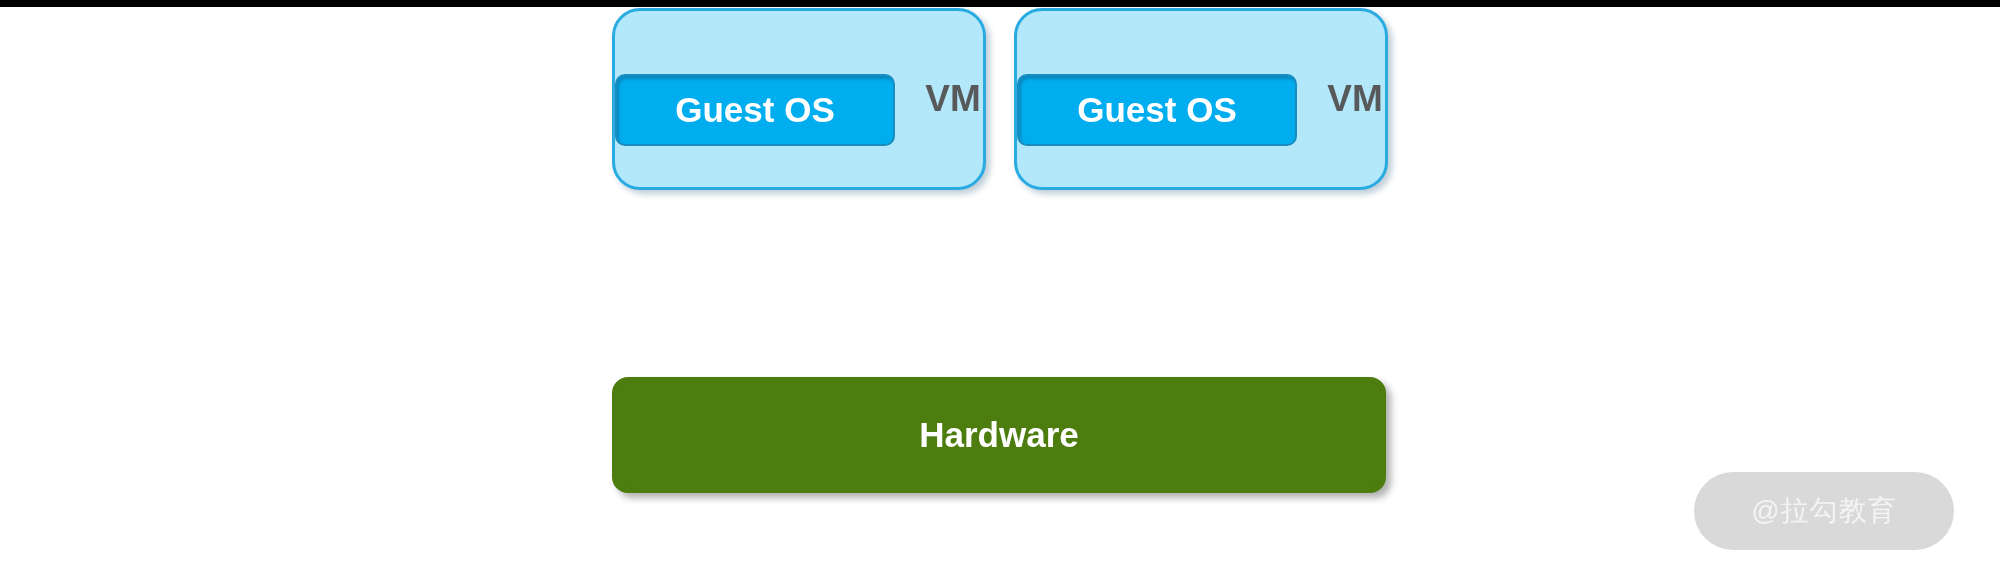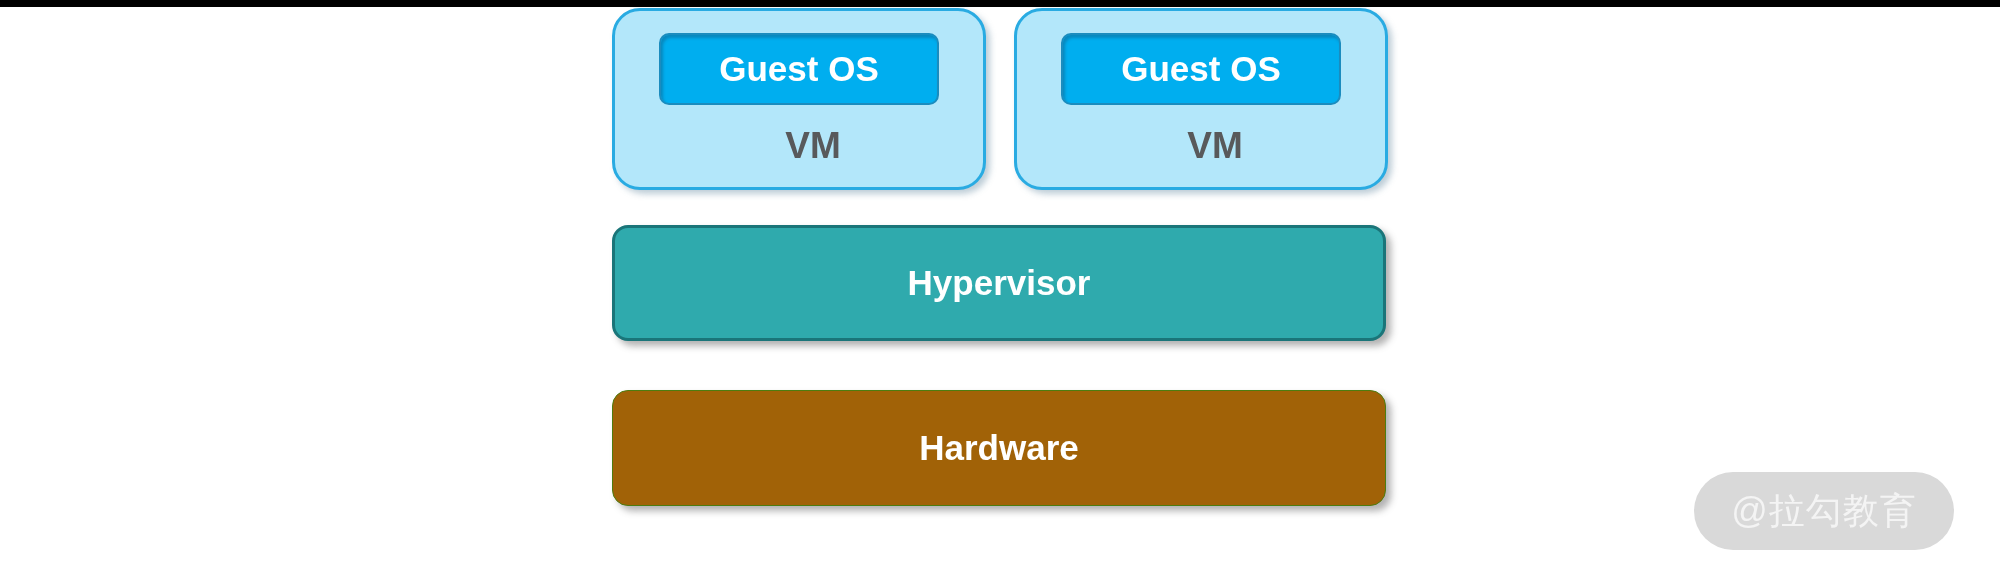--- a/index.html
+++ b/index.html
@@ -27,21 +27,21 @@
     position: absolute;
     top: 8px;
     width: 374px;
     height: 182px;
     box-sizing: border-box;
     background: #b3e7fa;
     border: 3px solid #29abe2;
     border-radius: 28px;
     box-shadow: 4px 4px 6px rgba(90, 130, 155, 0.40);
     display: flex;
-    flex-direction: column;
+    flex-direction: row;
     align-items: center;
   }
   .vm-box.vm1 { left: 612px; }
   .vm-box.vm2 { left: 1014px; }
   .guest-os {
     margin-top: 22px;
     width: 280px;
     height: 72px;
     box-sizing: border-box;
     background: #00aeef;
@@ -80,38 +80,38 @@
     color: #ffffff;
     font-size: 35px;
     font-weight: 700;
   }
   .layer.hypervisor {
     top: 225px;
     background: #2faaad;
     border: 3px solid #1a7579;
   }
   .layer.hardware {
-    top: 390px;
-    background: #a16207;
-    border: 1px solid #4d7c0f;
+    top: 377px;
+    background: #4d7c0f;
+    border: 5px solid #4d7c0f;
   }
   
   .watermark {
     position: absolute;
     left: 1694px;
     top: 472px;
     width: 260px;
     height: 78px;
     border-radius: 39px;
     background: #d9d9d9;
     display: flex;
     align-items: center;
     justify-content: center;
     color: #f4f4f4;
-    font-size: 36px;
+    font-size: 28px;
     font-weight: 400;
     letter-spacing: 1px;
   }
 </style>
 </head>
 <body>
 
 <div class="canvas">
 
   <div class="top-bar"></div>
@@ -119,19 +119,18 @@
   <div class="vm-box vm1">
     <div class="guest-os">Guest OS</div>
     <div class="vm-label">VM</div>
   </div>
 
   <div class="vm-box vm2">
     <div class="guest-os">Guest OS</div>
     <div class="vm-label">VM</div>
   </div>
 
-  <div class="layer hypervisor">Hypervisor</div>
 
   <div class="layer hardware">Hardware</div>
 
   <div class="watermark">@拉勾教育</div>
 
 </div>
 
 </body></html>

